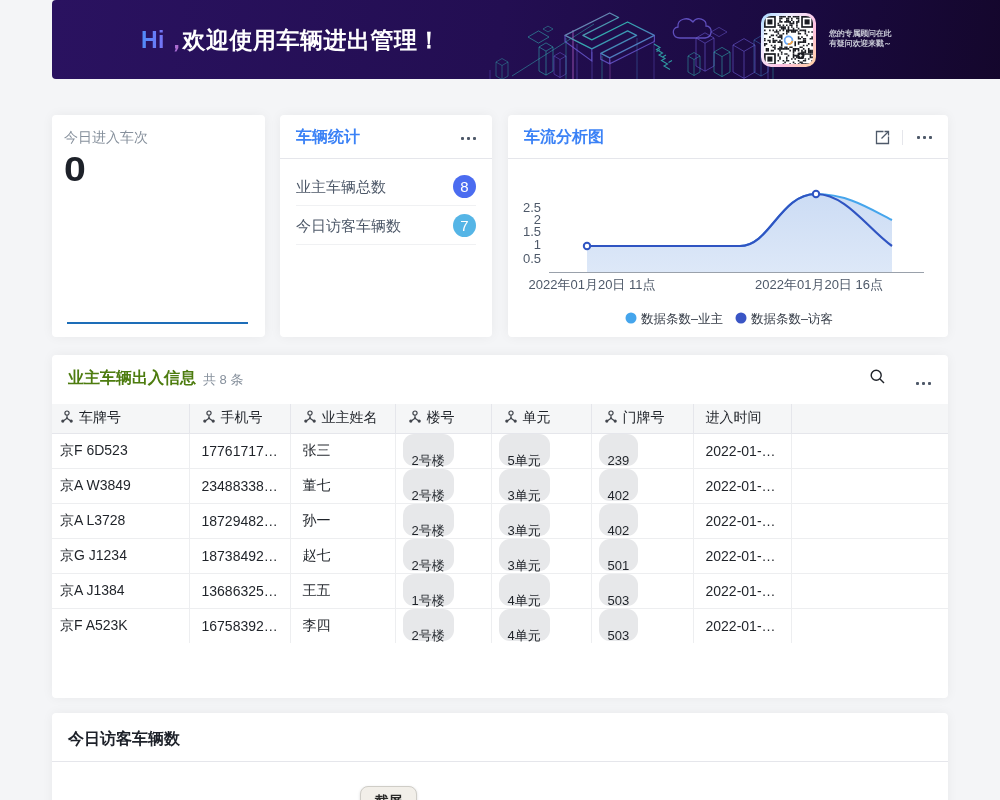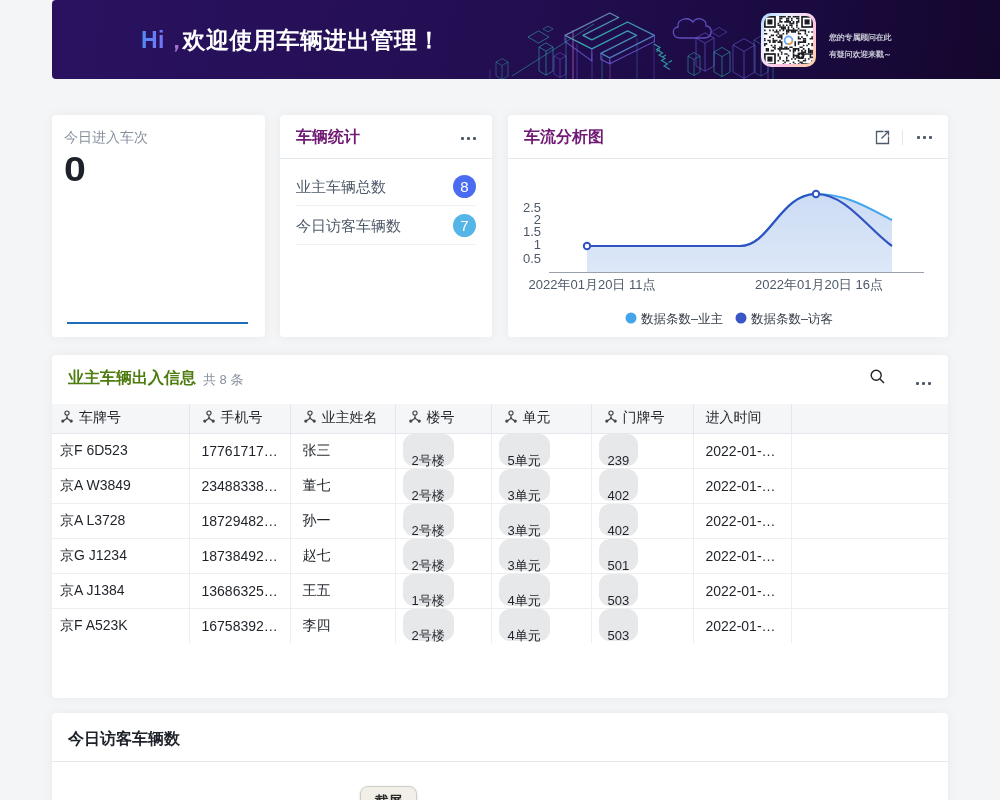--- a/index.html
+++ b/index.html
@@ -12,32 +12,32 @@
 .banner{position:absolute;left:52px;top:0;width:992px;height:79px;border-radius:4px;
   background:linear-gradient(100deg,#2a1260 0%,#230e52 45%,#1a0a40 75%,#130628 100%);overflow:hidden}
 .banner-title{position:absolute;left:89px;top:0;height:79px;line-height:81px;
   font-size:23px;font-weight:bold;color:#fff;letter-spacing:0.5px;white-space:nowrap}
 .hi{margin-right:-6px;background:linear-gradient(90deg,#4e8cf8 0%,#7d6ff5 55%,#e8699f 100%);
   -webkit-background-clip:text;background-clip:text;color:transparent;}
 .illus{position:absolute;left:430px;top:0;width:300px;height:79px;opacity:.82}
 .qrwrap{position:absolute;left:709px;top:13px;width:55px;height:54px;border-radius:10px;padding:3px;
   background:linear-gradient(130deg,#a8d8ff 0%,#f0ecff 30%,#ffc2e2 65%,#ffd29d 100%)}
 .qrin{width:100%;height:100%;background:#fff;border-radius:7px;overflow:hidden}
-.qrtext{position:absolute;left:777px;top:29px;font-size:8px;line-height:17px;color:#c6c7d4;font-weight:bold;letter-spacing:-0.2px}
+.qrtext{position:absolute;left:777px;top:29px;font-size:8px;line-height:10px;color:#c6c7d4;font-weight:bold;letter-spacing:-0.2px}
 
 
 .c1{left:52px;top:115px;width:213px;height:222px}
 .c1 .lab{position:absolute;left:12px;top:14px;font-size:14px;color:#86909c}
 .c1 .num{position:absolute;left:12px;top:34px;font-size:35px;font-weight:600;color:#1d2129;transform:scaleX(1.12);transform-origin:left top}
 .c1 .uline{position:absolute;left:15px;bottom:13px;width:181px;height:2px;background:#1d6db8}
 
 
 .c2{left:280px;top:115px;width:212px;height:222px}
 .chead{position:absolute;left:0;top:0;right:0;height:44px;border-bottom:1px solid #e5e6eb}
-.chead .ct{position:absolute;left:16px;top:12px;font-size:16px;font-weight:bold;color:#701a75}
+.chead .ct{position:absolute;left:16px;top:12px;font-size:16px;font-weight:bold;color:#3b82f6}
 .dots{display:inline-flex;align-items:center;height:18px}
 .dots i{width:3px;height:3px;border-radius:1px;background:#4e5969;margin:0 1.6px}
 .c2 ul{position:absolute;left:16px;right:16px;top:52px;list-style:none}
 .c2 li{position:relative;height:39px;border-bottom:1px solid #f0f1f3;font-size:15px;color:#4e5969;line-height:39px}
 .badge{position:absolute;right:0;top:8px;width:23px;height:23px;border-radius:50%;color:#fff;
   font-size:15px;text-align:center;line-height:23px}
 .b1{background:#4b6cf0}
 .b2{background:#55b5e6}
 
 

